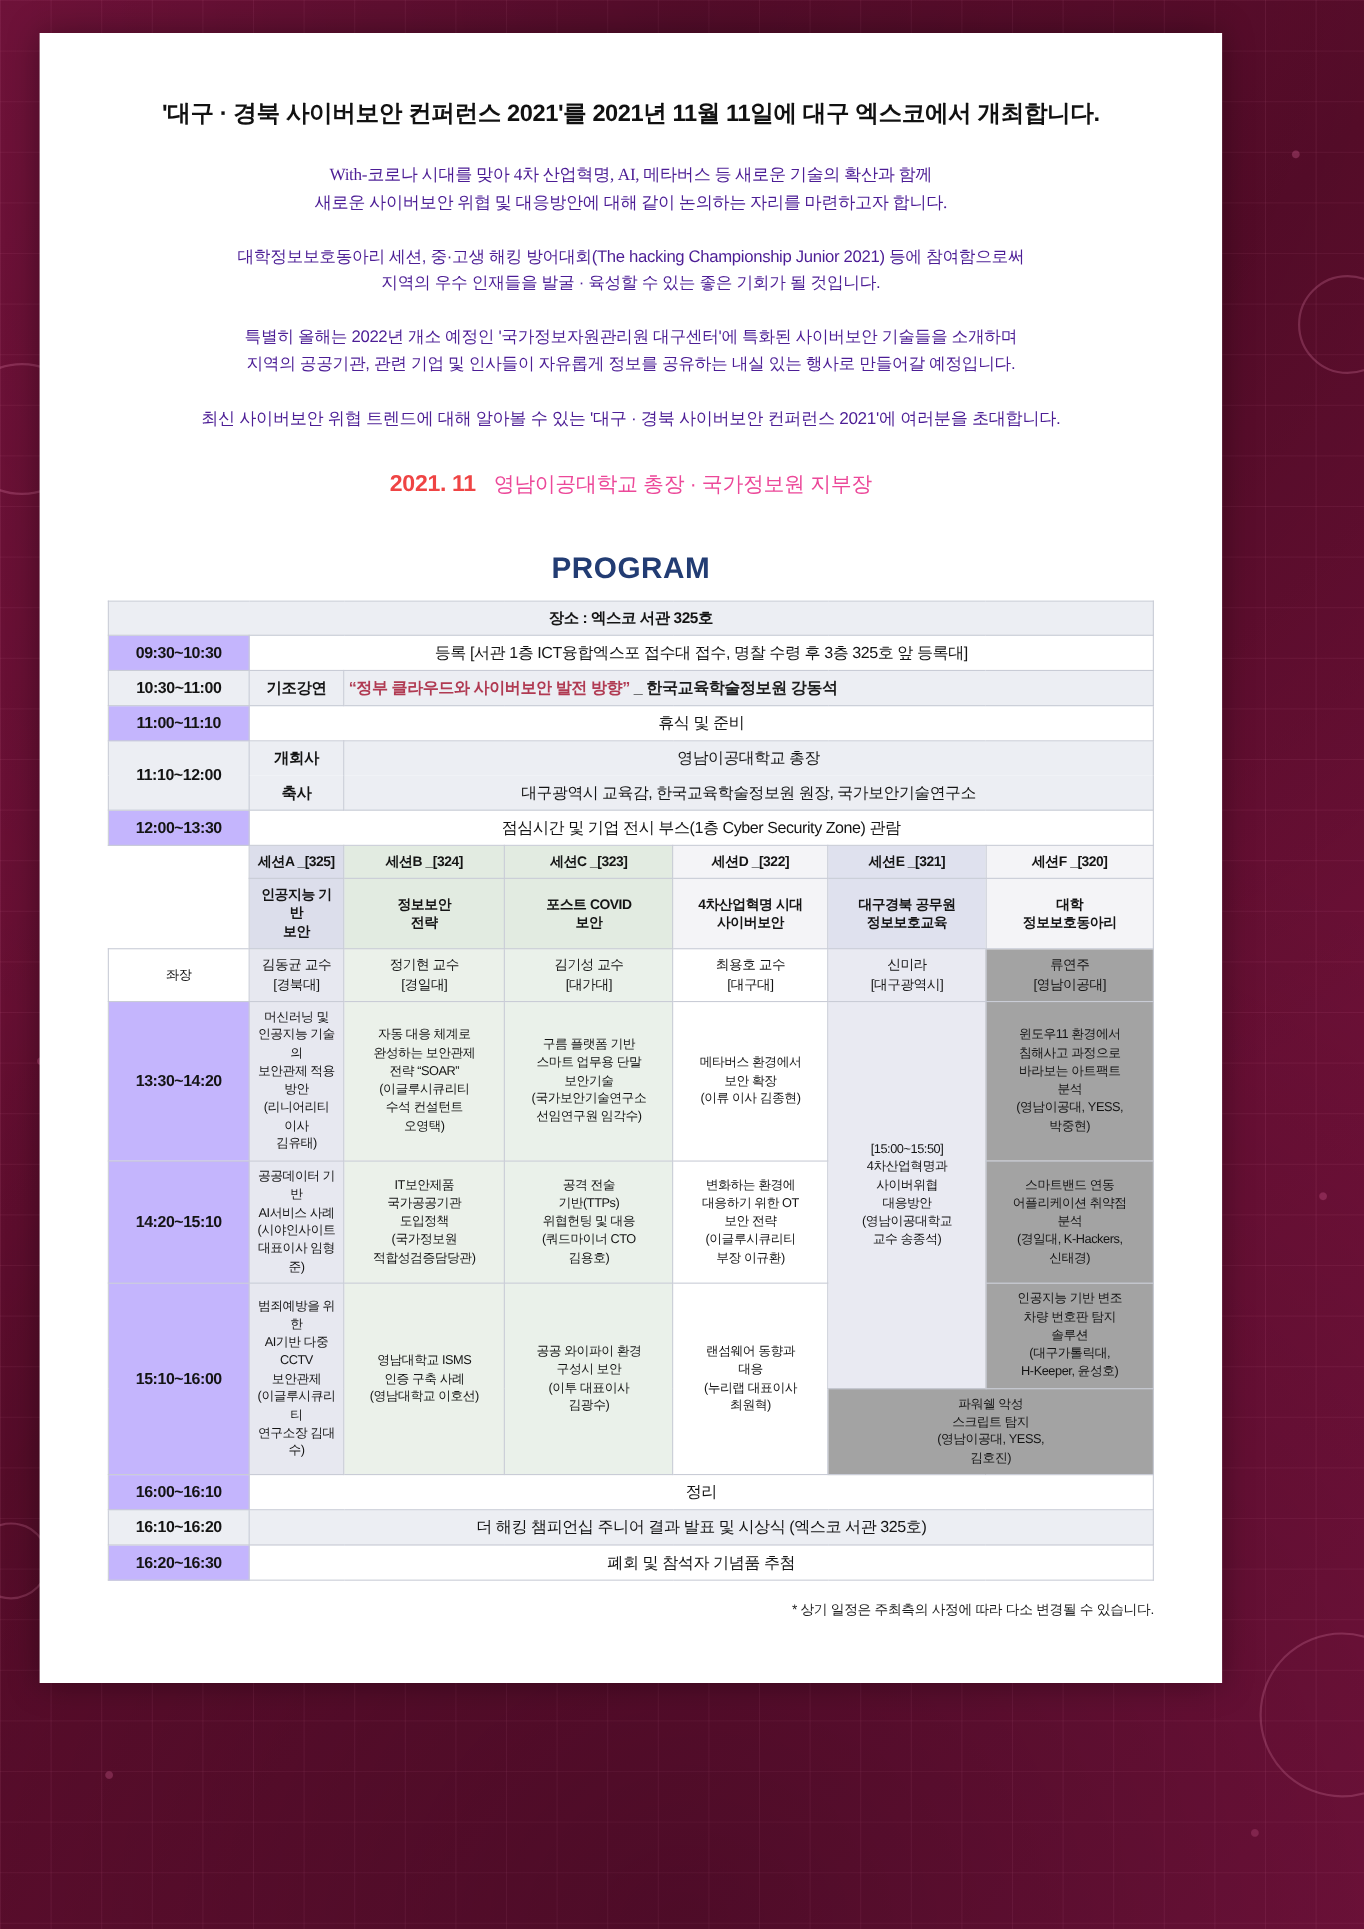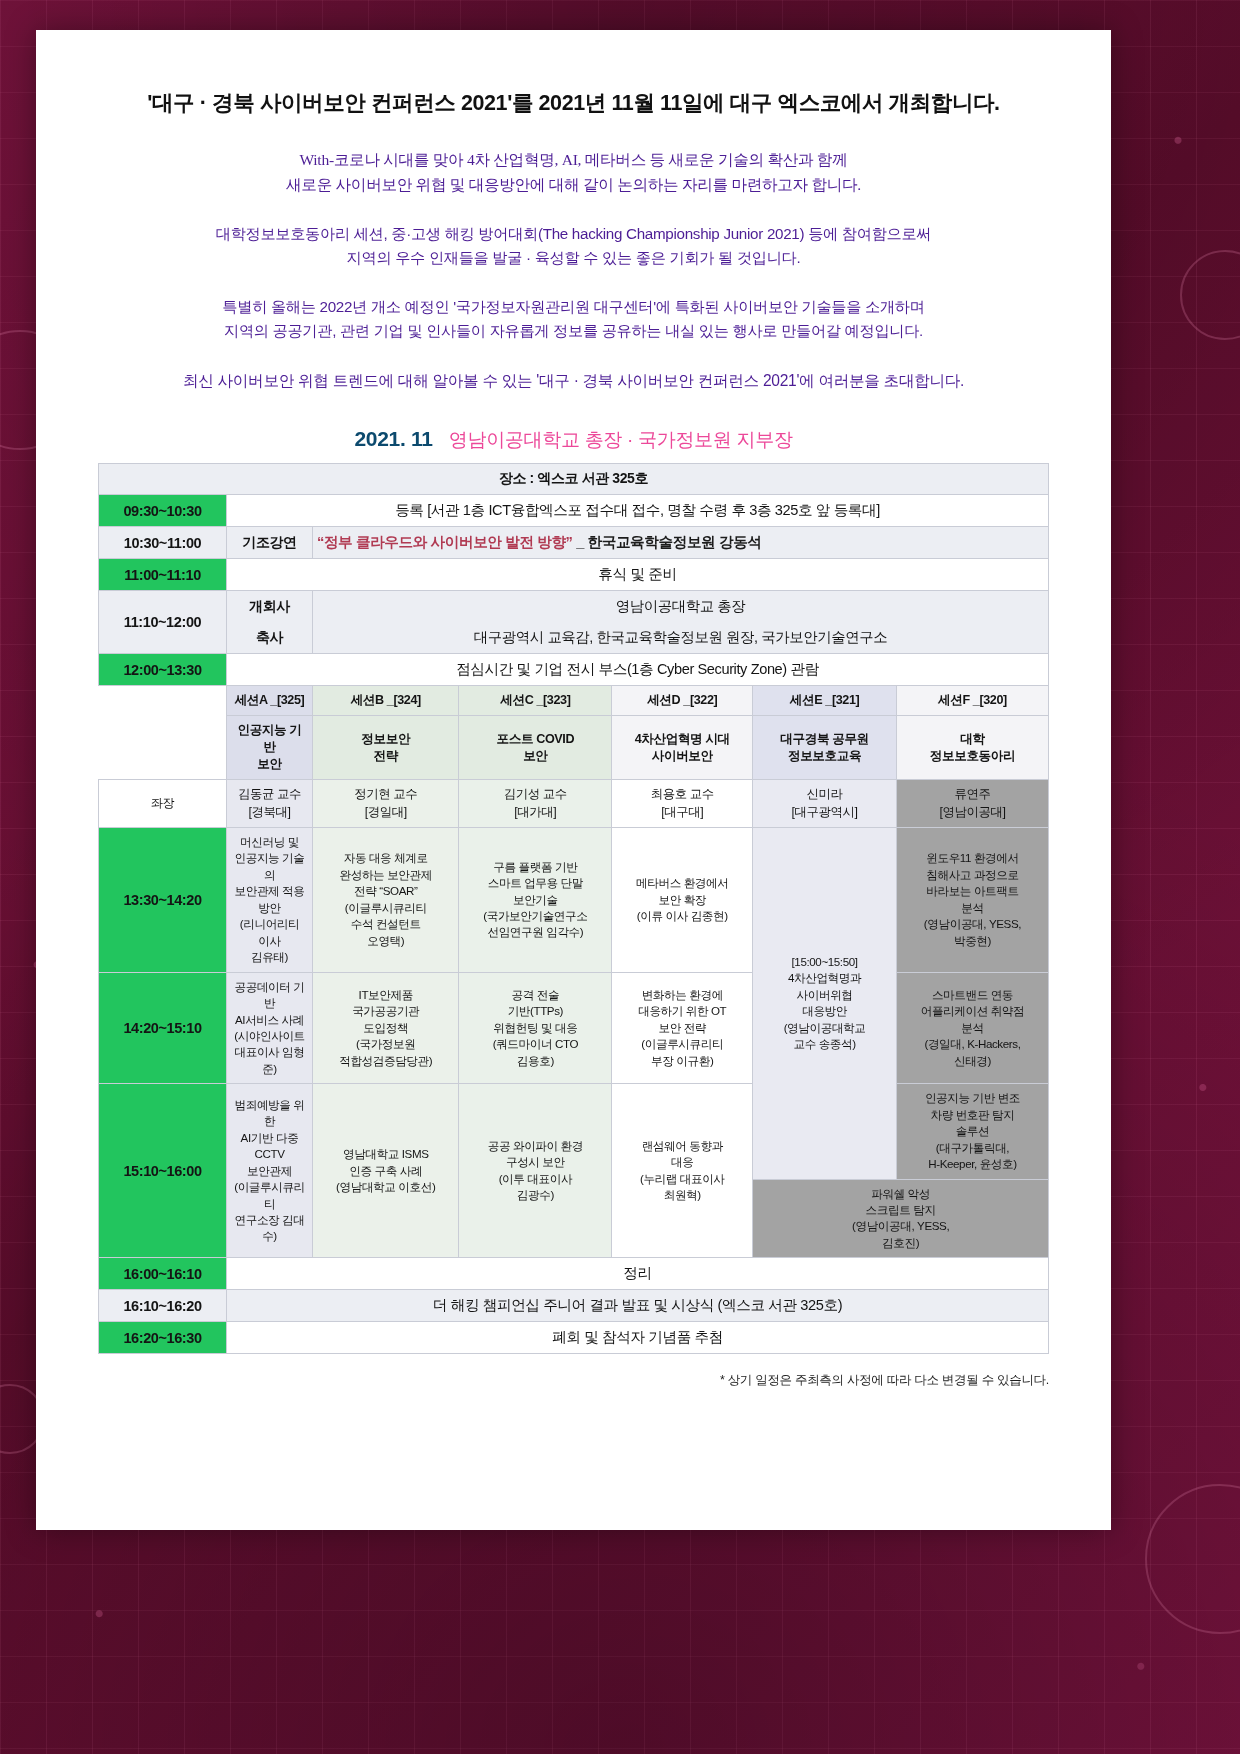--- a/index.html
+++ b/index.html
@@ -71,21 +71,21 @@
   .para.serifish { font-family:"Liberation Serif", serif; font-size:15.6px; }
   .para.last { font-size:15.6px; }
 
   .signature {
     text-align:center;
     margin-top:34px;
     margin-bottom:10px;
     letter-spacing:-0.3px;
   }
   .signature .date {
-    font-size:21px; font-weight:bold; color:#0c4a6e; margin-right:12px;
+    font-size:21px; font-weight:bold; color:#ef4444; margin-right:12px;
   }
   .signature .who {
     font-size:19px; font-weight:normal; color:#ec4899;margin-top:40px;
   }
 
   .program-title {
     text-align:center;
     margin-top:48px;
     margin-bottom:14px;
     font-size:27px;
@@ -110,21 +110,21 @@
   .venue {
     background:#eceef3;
     font-size:14px;
     font-weight:bold;
     padding:9px 0;
   }
   .timecell {
     width:128px;
     font-weight:bold;
     font-size:14.5px;
-    background:#22c55e;
+    background:#c4b5fd;
     white-space:nowrap;
   }
   .rowplain { font-size:14.6px; padding:10px 0; }
   .rowtint { background:#eceef3; }
   .labelcell {
     width:86px; font-weight:bold; font-size:14px; text-align:right; padding-right:10px;
   }
   .keynote-title { color:#b03a52; font-weight:bold; font-size:14.6px; }
   .keynote-tail { color:#1c1c1c; font-weight:bold; font-size:14.6px; }
   .opening-l { text-align:left; font-size:14.4px; padding-left:8px; }
@@ -191,20 +191,21 @@
       <div>지역의 공공기관, 관련 기업 및 인사들이 자유롭게 정보를 공유하는 내실 있는 행사로 만들어갈 예정입니다.</div>
     </div>
 
     <div class="para last">최신 사이버보안 위협 트렌드에 대해 알아볼 수 있는 '대구 · 경북 사이버보안 컨퍼런스 2021'에 여러분을 초대합니다.</div>
 
     <div class="signature">
       <span class="date">2021. 11</span>
       <span class="who">영남이공대학교 총장 · 국가정보원 지부장</span>
     </div>
 
+    <div class="program-title">PROGRAM</div>
 
     <table class="prog">
       <tbody>
         <tr>
           <td class="venue" colspan="8">장소 : 엑스코 서관 325호</td>
         </tr>
 
         <tr>
           <td class="timecell">09:30~10:30</td>
           <td class="rowplain" colspan="7">등록 [서관 1층 ICT융합엑스포 접수대 접수, 명찰 수령 후 3층 325호 앞 등록대]</td>

